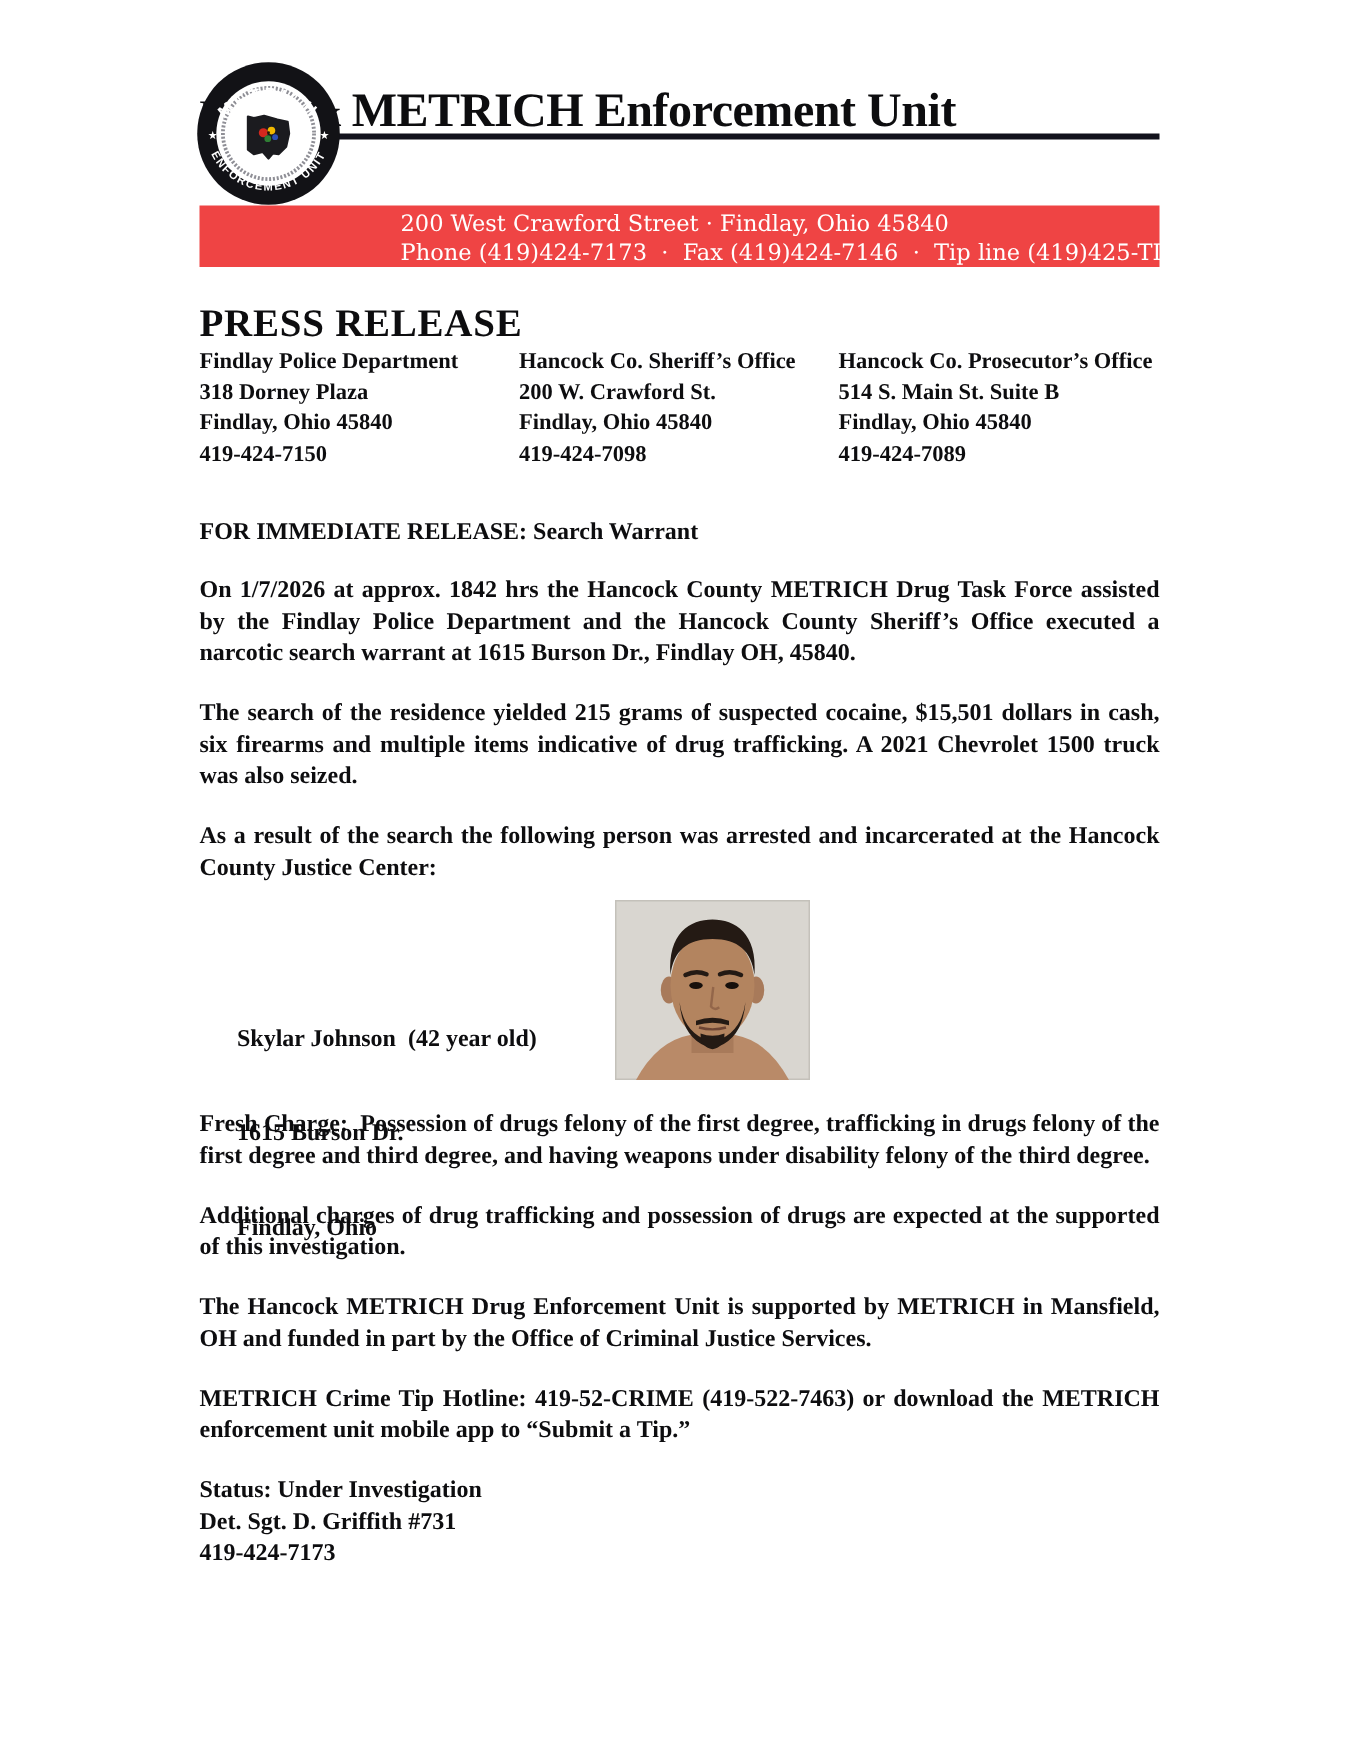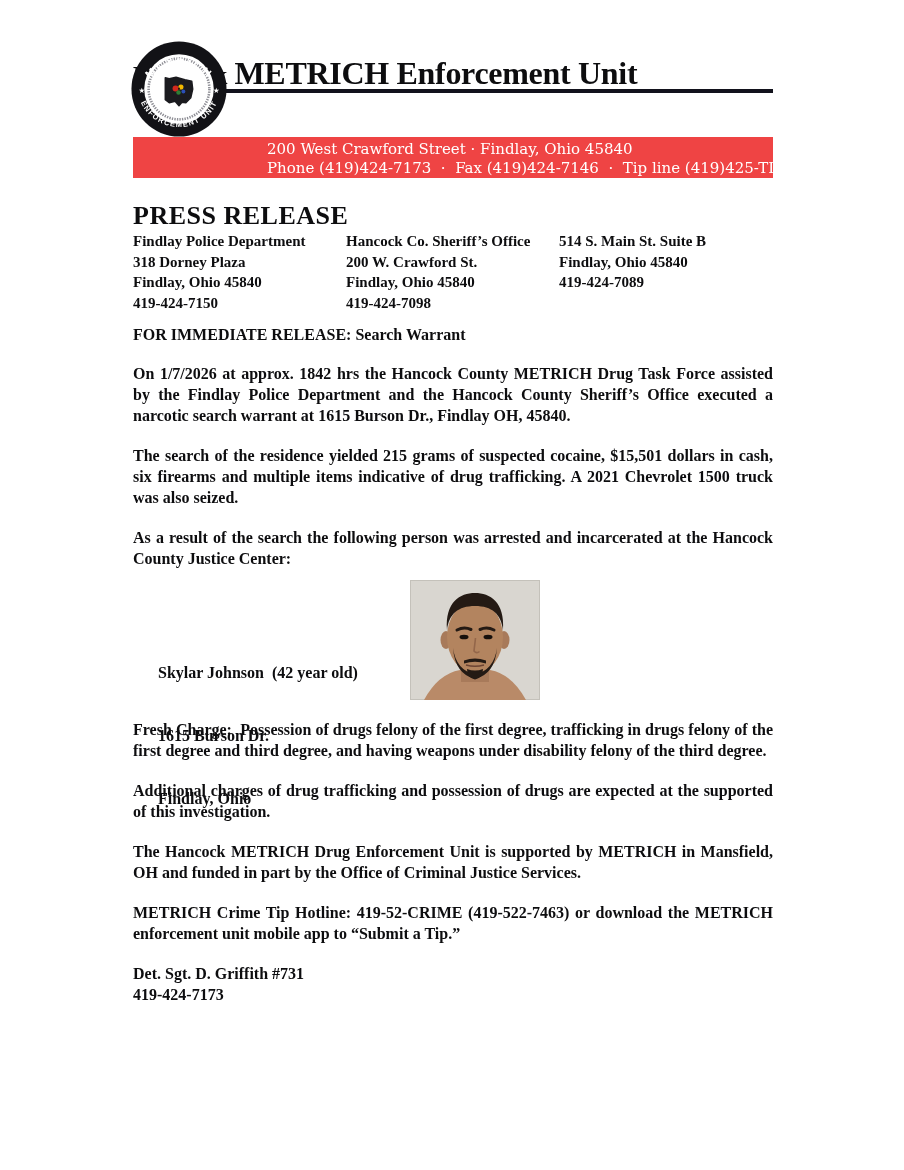--- a/index.html
+++ b/index.html
@@ -58,21 +58,21 @@
     text-align: left;
     font-size: 26px;
     font-weight: 700;
     letter-spacing: 0.5px;
     line-height: 30px;
   }
   .agencies { display: flex; margin-top: 0px; font-size: 15px; font-weight: 700; line-height: 20.7px; justify-content: flex-end; }
   .agency   { width: 213px; flex: 0 0 auto; }
   .agency:last-child { flex: 1 1 auto; }
 
-  .release-line { margin-top: 12px; font-size: 16px; font-weight: 700; }
+  .release-line { margin-top: 32px; font-size: 16px; font-weight: 700; }
 
   p.body {
     margin: 19px 0 0 0;
     font-size: 16px;
     font-weight: 700;
     line-height: 21px;
     text-align: justify;
   }
 
   
@@ -151,20 +151,21 @@
         <div>Findlay, Ohio 45840</div>
         <div>419-424-7150</div>
       </div>
       <div class="agency">
         <div>Hancock Co. Sheriff’s Office</div>
         <div>200 W. Crawford St.</div>
         <div>Findlay, Ohio 45840</div>
         <div>419-424-7098</div>
       </div>
       <div class="agency">
+        <div>Hancock Co. Prosecutor’s Office</div>
         <div>514 S. Main St. Suite B</div>
         <div>Findlay, Ohio 45840</div>
         <div>419-424-7089</div>
       </div>
     </div>
 
     <div class="release-line">FOR IMMEDIATE RELEASE: Search Warrant</div>
 
     <p class="body">On 1/7/2026 at approx. 1842 hrs the Hancock County METRICH Drug Task Force assisted by the Findlay Police Department and the Hancock County Sheriff’s Office executed a narcotic search warrant at 1615 Burson Dr., Findlay OH, 45840.</p>
     <p class="body">The search of the residence yielded 215 grams of suspected cocaine, $15,501 dollars in cash, six firearms and multiple items indicative of drug trafficking. A 2021 Chevrolet 1500 truck was also seized.</p>
@@ -209,18 +210,19 @@
         <div>Findlay, Ohio</div>
       </div>
     </div>
 
     <p class="body">Fresh Charge: &nbsp;Possession of drugs felony of the first degree, trafficking in drugs felony of the first degree and third degree, and having weapons under disability felony of the third degree.</p>
     <p class="body">Additional charges of drug trafficking and possession of drugs are expected at the supported of this investigation.</p>
     <p class="body">The Hancock METRICH Drug Enforcement Unit is supported by METRICH in Mansfield, OH and funded in part by the Office of Criminal Justice Services.</p>
     <p class="body">METRICH Crime Tip Hotline: 419-52-CRIME (419-522-7463) or download the METRICH enforcement unit mobile app to “Submit a Tip.”</p>
 
     <div class="status-block">
+      <div>Status: Under Investigation</div>
       <div>Det. Sgt. D. Griffith #731</div>
       <div>419-424-7173</div>
     </div>
 
   </div>
 </div>
 
 </body></html>

